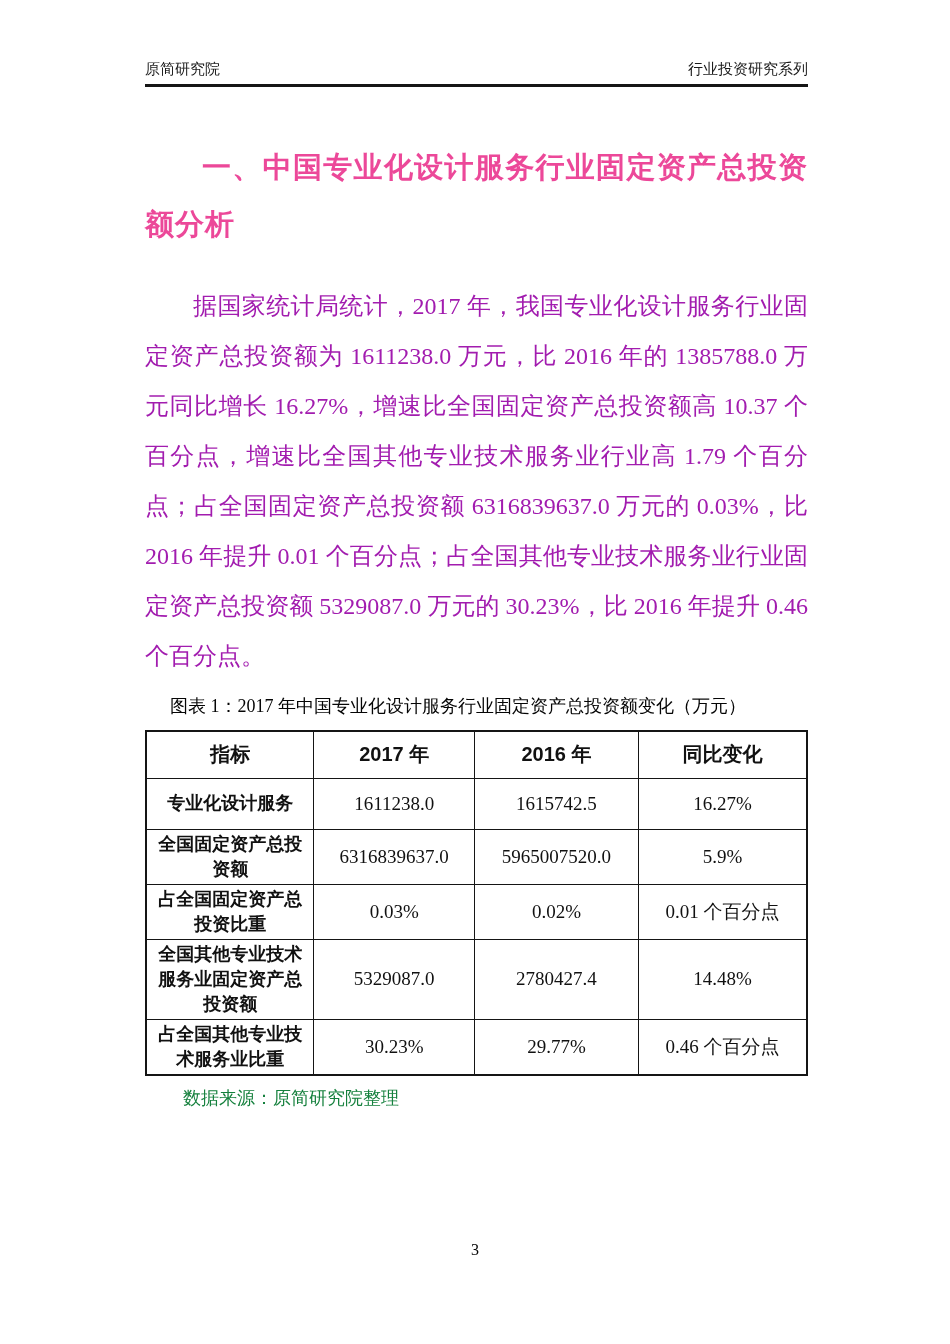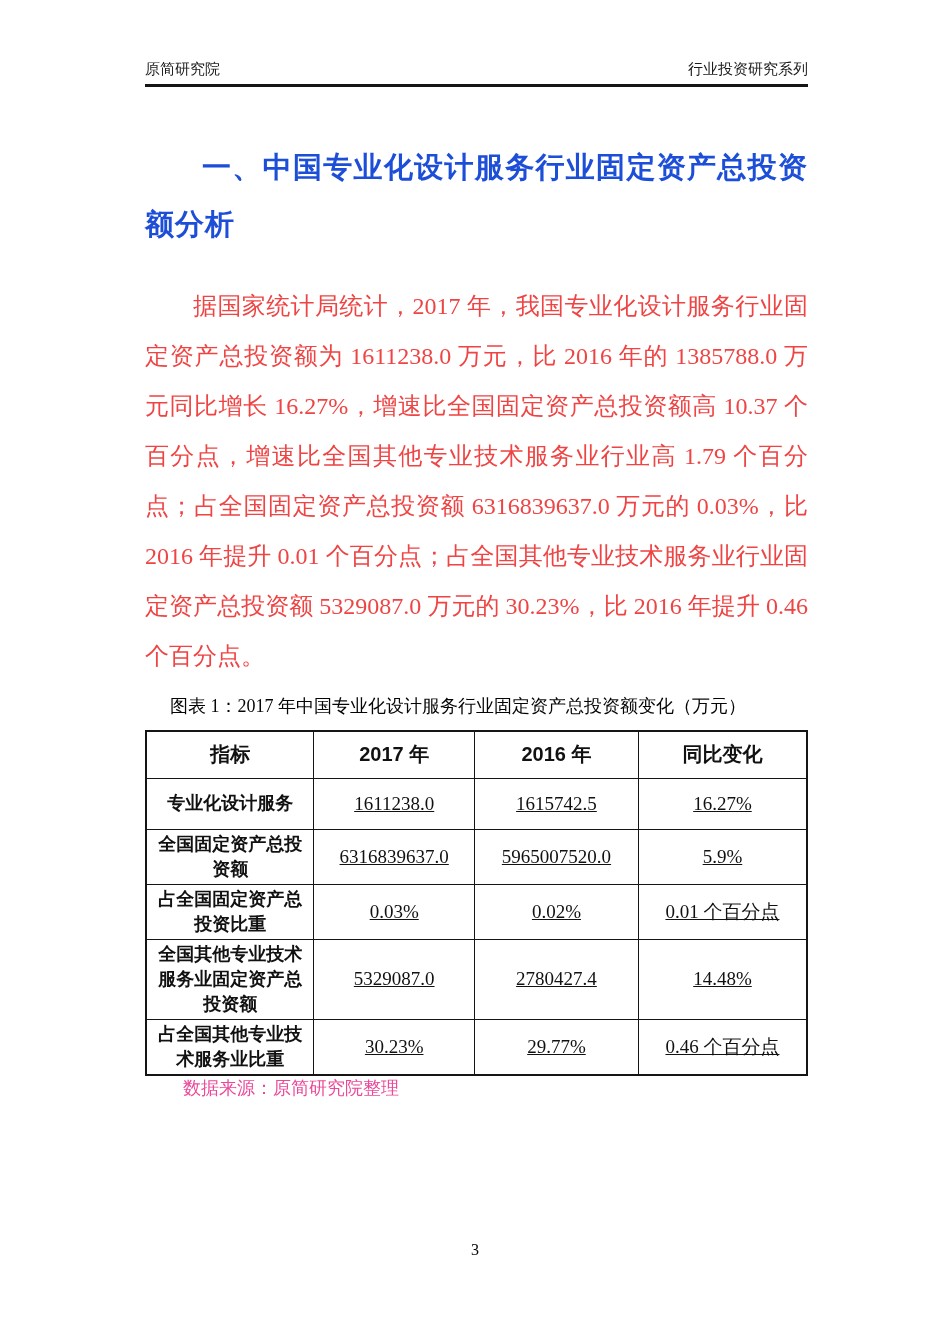--- a/index.html
+++ b/index.html
@@ -31,32 +31,32 @@
     border-bottom: 3px solid #151515;
     margin-bottom: 52px;
   }
   
   h1.section-title {
     font-size: 29px;
     line-height: 57px;
     font-weight: bold;
     text-indent: 57px;
     text-align: justify;
-    color: #1d4ed8;
+    color: #ec4899;
     margin-bottom: 28px;
     letter-spacing: 1px;
   }
   
   p.body-paragraph {
     font-size: 24px;
     line-height: 50px;
     text-indent: 48px;
     text-align: justify;
     text-align-last: left;
-    color: #ef4444;
+    color: #a21caf;
     margin-bottom: 13px;
   }
   
   .table-caption {
     font-size: 18px;
     padding-left: 25px;
     margin-bottom: 12px;
     color: #050505;
   }
   
@@ -82,31 +82,32 @@
     font-weight: bold;
     height: 47px;
     font-family: "Liberation Sans", "DejaVu Sans", sans-serif;
   }
   td.metric-label {
     font-family: "Liberation Sans", "DejaVu Sans", sans-serif;
     font-weight: bold;
     font-size: 18px;
     line-height: 25px;
   }
-  td.value-cell { font-size: 19px; text-decoration: underline; }
+  td.value-cell { font-size: 19px; }
   tr.r1 td { height: 51px; }
   tr.r2 td { height: 53px; }
   tr.r3 td { height: 55px; }
   tr.r4 td { height: 66px; }
   tr.r5 td { height: 54px; }
   
   .source-note {
     font-size: 18px;
     padding-left: 38px;
-    color: #ec4899;
+    margin-top: 10px;
+    color: #15803d;
   }
   
   .page-footer {
     position: absolute;
     left: 0;
     right: 0;
     top: 1241px;
     text-align: center;
     font-size: 16px;
     color: #050505;

